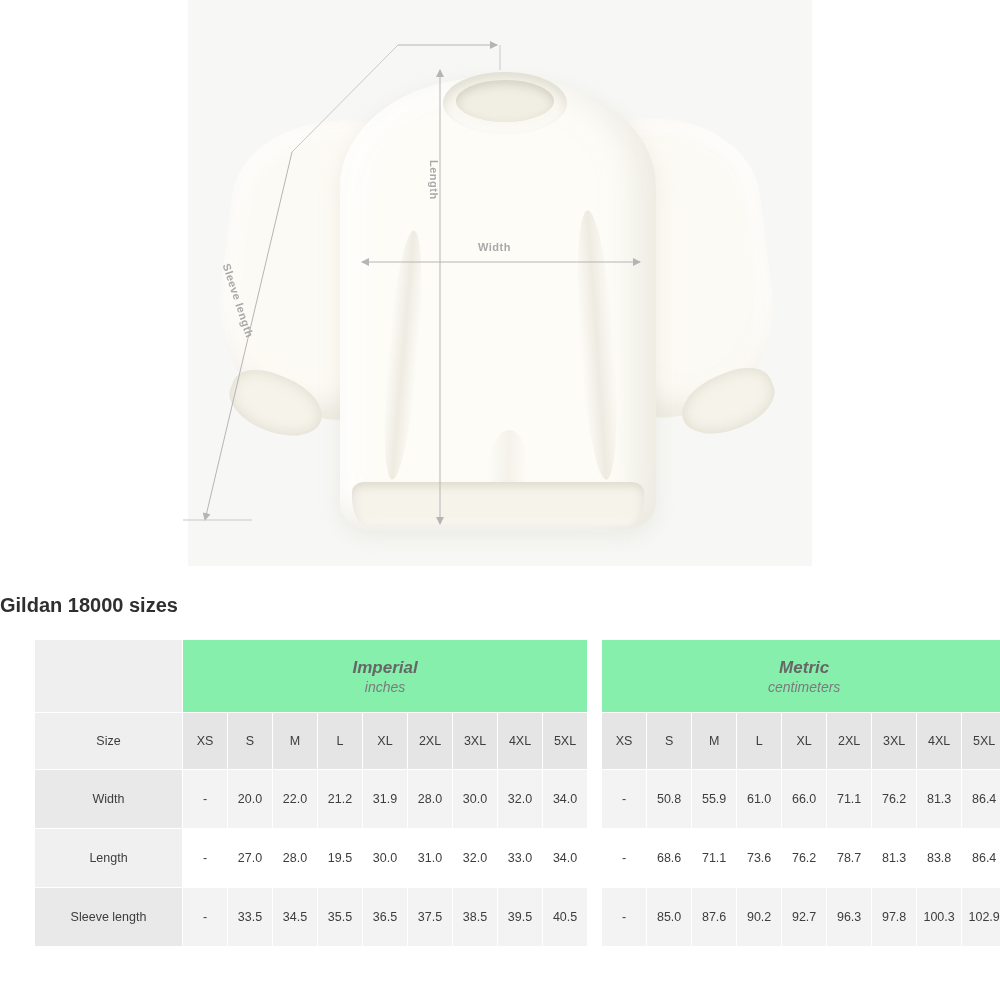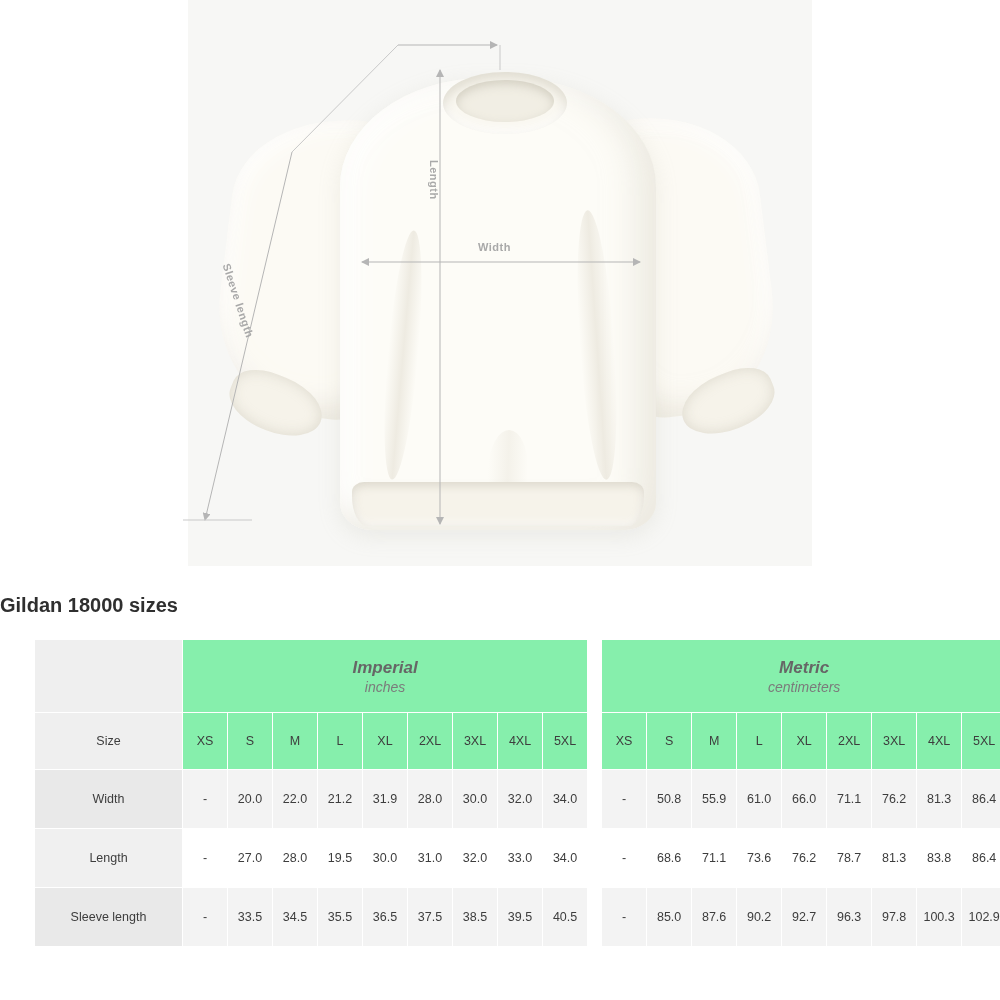--- a/index.html
+++ b/index.html
@@ -229,21 +229,21 @@
     font-size: 14px;
     font-style: italic;
     color: #7b7b7b;
   }
   .spacer-col {
     background: #ffffff !important;
     border-left: 1px solid #ffffff;
     border-right: 1px solid #ffffff;
   }
   .col-head {
-    background: #86efac;
+    background: #e5e5e5;
     font-weight: bold;
     font-size: 12.5px;
     color: #3d3d3d;
     height: 56px !important;
   }
   .row-label {
     background: #efefef;
     font-weight: bold;
     font-size: 12.5px;
     color: #3d3d3d;

